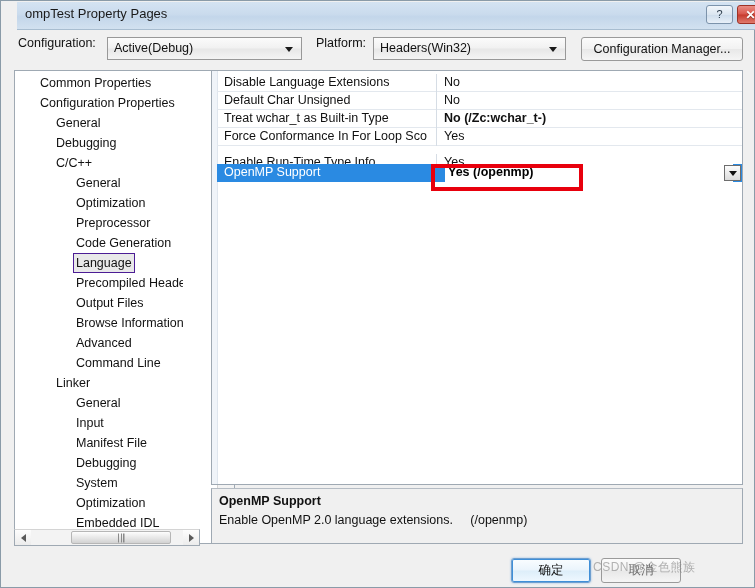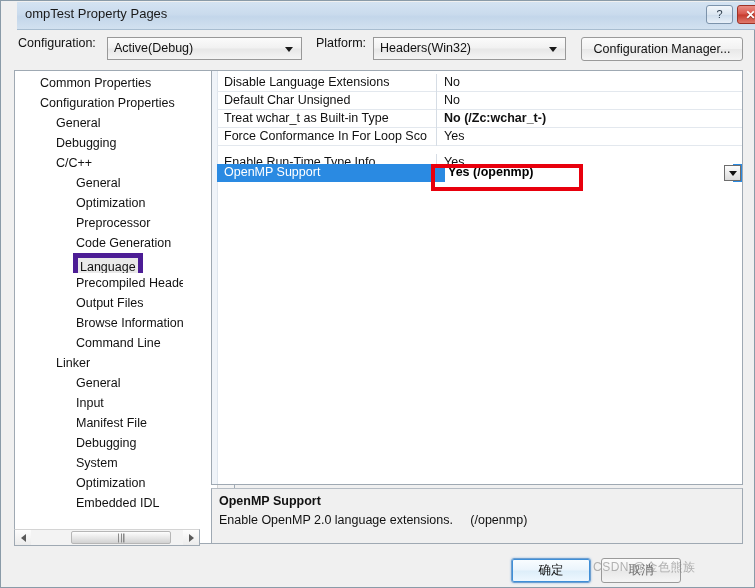--- a/index.html
+++ b/index.html
@@ -152,21 +152,21 @@
     color: #111;
     white-space: nowrap;
     overflow: hidden;
   }
   .tree-item .tlabel {
     display: inline-block;
     padding: 0 3px;
   }
   .tree-item.sel .tlabel {
     background: #e9e9e9;
-    border: 5px solid #4c1d95;
+    border: 1px solid #4c1d95;
     padding: 0 2px;
     line-height: 18px;
   }
   .d0 { padding-left: 22px; }
   .d1 { padding-left: 38px; }
   .d2 { padding-left: 58px; }
 
   
   .tvscroll {
     position: absolute;
@@ -436,20 +436,21 @@
         <div class="tree-item d1"><span class="tlabel">Debugging</span></div>
         <div class="tree-item d1"><span class="tlabel">C/C++</span></div>
         <div class="tree-item d2"><span class="tlabel">General</span></div>
         <div class="tree-item d2"><span class="tlabel">Optimization</span></div>
         <div class="tree-item d2"><span class="tlabel">Preprocessor</span></div>
         <div class="tree-item d2"><span class="tlabel">Code Generation</span></div>
         <div class="tree-item d2 sel"><span class="tlabel">Language</span></div>
         <div class="tree-item d2"><span class="tlabel">Precompiled Headers</span></div>
         <div class="tree-item d2"><span class="tlabel">Output Files</span></div>
         <div class="tree-item d2"><span class="tlabel">Browse Information</span></div>
+        <div class="tree-item d2"><span class="tlabel">Advanced</span></div>
         <div class="tree-item d2"><span class="tlabel">Command Line</span></div>
         <div class="tree-item d1"><span class="tlabel">Linker</span></div>
         <div class="tree-item d2"><span class="tlabel">General</span></div>
         <div class="tree-item d2"><span class="tlabel">Input</span></div>
         <div class="tree-item d2"><span class="tlabel">Manifest File</span></div>
         <div class="tree-item d2"><span class="tlabel">Debugging</span></div>
         <div class="tree-item d2"><span class="tlabel">System</span></div>
         <div class="tree-item d2"><span class="tlabel">Optimization</span></div>
         <div class="tree-item d2"><span class="tlabel">Embedded IDL</span></div>
       </div>

